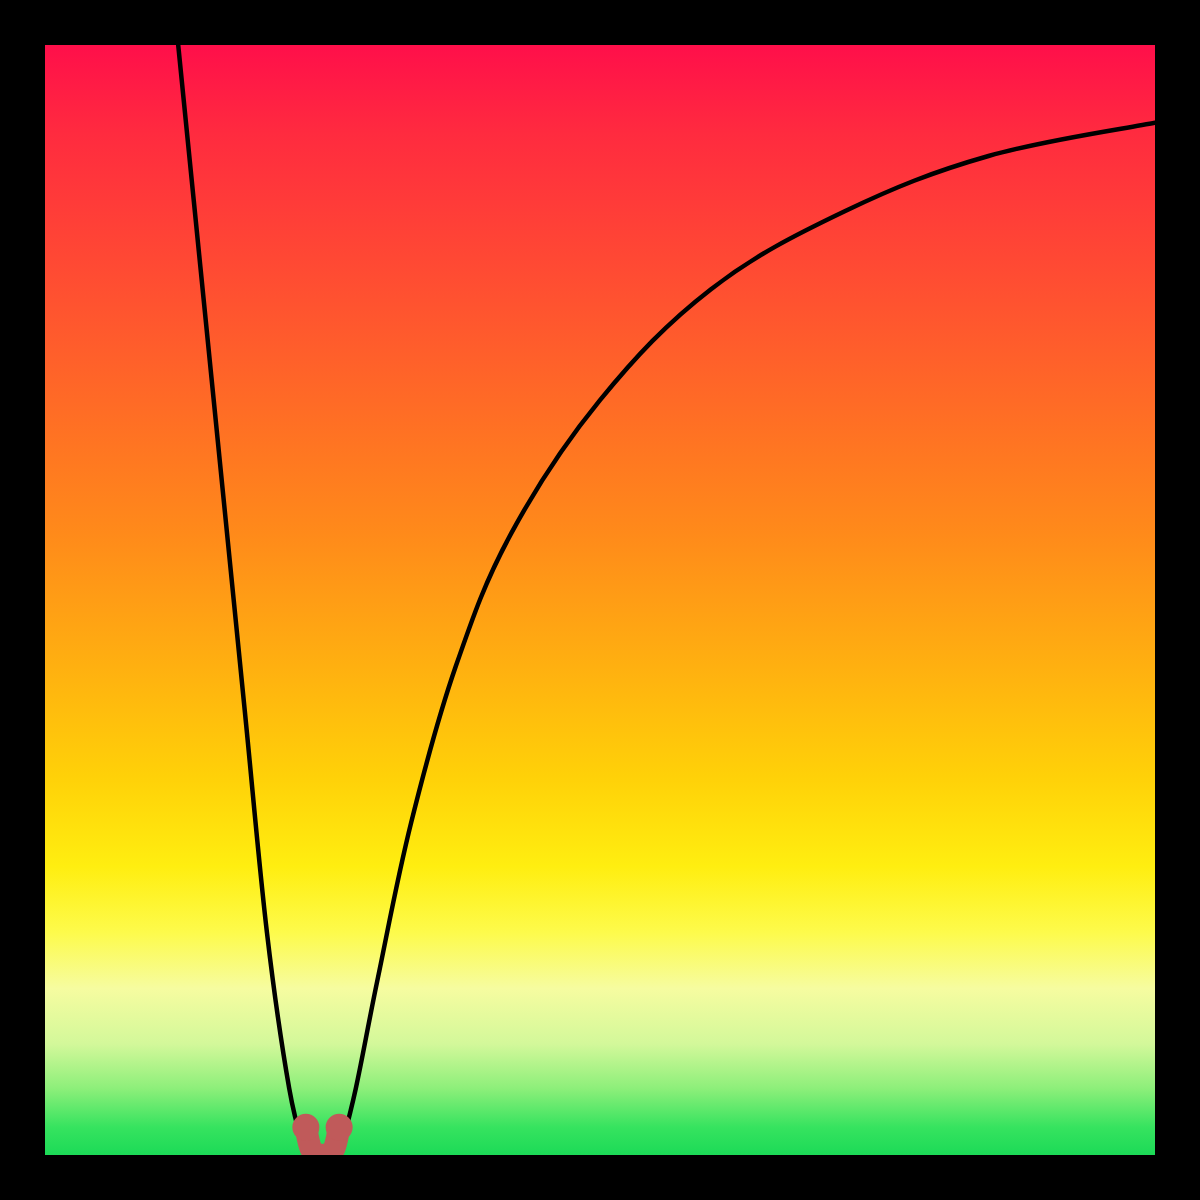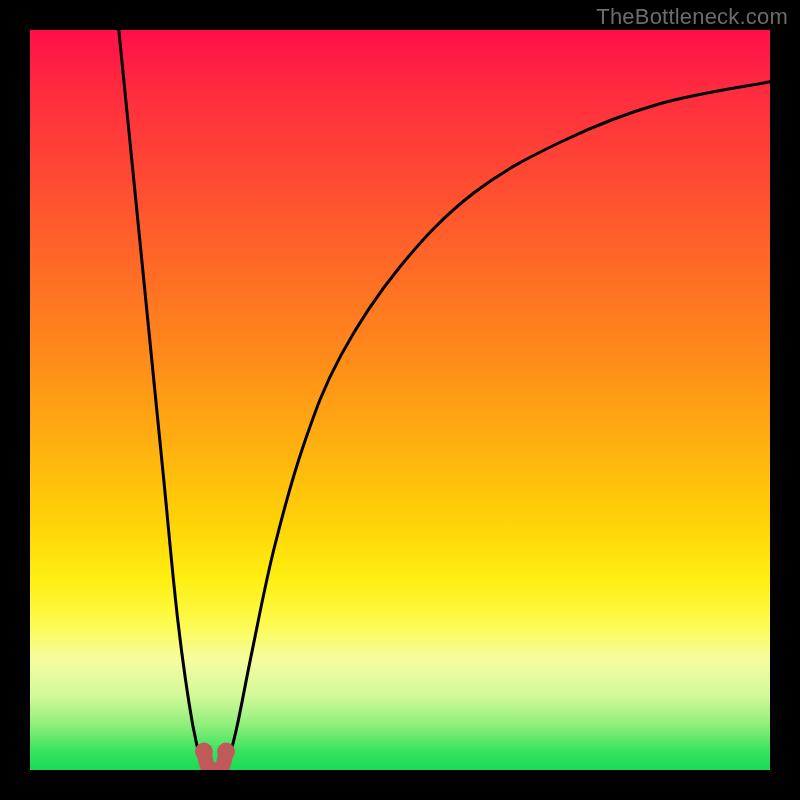--- a/index.html
+++ b/index.html
@@ -56,21 +56,20 @@
     left: 0;
     top: 0;
     width: 740px;
     height: 740px;
   }
 </style>
 </head>
 <body>
 
 <div class="frame">
-  <div class="watermark">TheBottleneck.com</div>
 
   <div class="plot-area">
     <svg class="curve" viewBox="0 0 740 740" preserveAspectRatio="none">
       <g>
         <path id="path-left" fill="none" stroke="#000" stroke-width="3" stroke-linecap="round" d="M 88.8 0 C 91.464 26.64, 98.272 94.72, 103.60000000000001 148 C 108.92800000000001 201.28, 113.072 242.72, 118.4 296 C 123.72800000000001 349.28, 127.87199999999999 390.72, 133.2 444 C 138.528 497.28, 142.672 546.712, 148 592 C 153.328 637.288, 158.138 668.96, 162.8 695.6 C 167.46200000000002 722.24, 171.902 732.008, 173.89999999999998 740"></path>
         <path id="path-right" fill="none" stroke="#000" stroke-width="3" stroke-linecap="round" d="M 196.10000000000002 740 C 198.098 732.008, 202.538 716.912, 207.20000000000002 695.6 C 211.86200000000002 674.288, 215.34 653.568, 222 621.6 C 228.66 589.6320000000001, 234.876 555.296, 244.20000000000002 518 C 253.52400000000003 480.704, 261.812 449.032, 273.8 414.4 C 285.788 379.768, 293.48400000000004 357.568, 310.8 325.59999999999997 C 328.116 293.63199999999995, 346.024 266.1039999999999, 370 236.79999999999995 C 393.976 207.49599999999995, 414.696 185.44399999999996, 444 162.79999999999995 C 473.304 140.15599999999995, 499.49999999999994 126.984, 532.8 111 C 566.0999999999999 95.016, 591.704 84.656, 629 74 C 666.296 63.343999999999994, 720.02 55.795999999999964, 740 51.799999999999955"></path>
         <path id="path-marker" fill="none" stroke="#c05a5a" stroke-width="15" stroke-linecap="round" stroke-linejoin="round" d="M 173.89999999999998 721.5 C 174.56599999999997 724.164, 175.602 732.9699999999999, 177.6 736.3 C 179.59799999999998 739.63, 182.33599999999998 740, 185 740 C 187.66400000000002 740, 190.40200000000002 739.63, 192.4 736.3 C 194.398 732.9699999999999, 195.43400000000003 724.164, 196.10000000000002 721.5"></path>
         <circle id="marker-dot-left" r="9" fill="#c05a5a" cx="173.89999999999998" cy="721.5"></circle>
         <circle id="marker-dot-right" r="9" fill="#c05a5a" cx="196.10000000000002" cy="721.5"></circle>
       </g>

